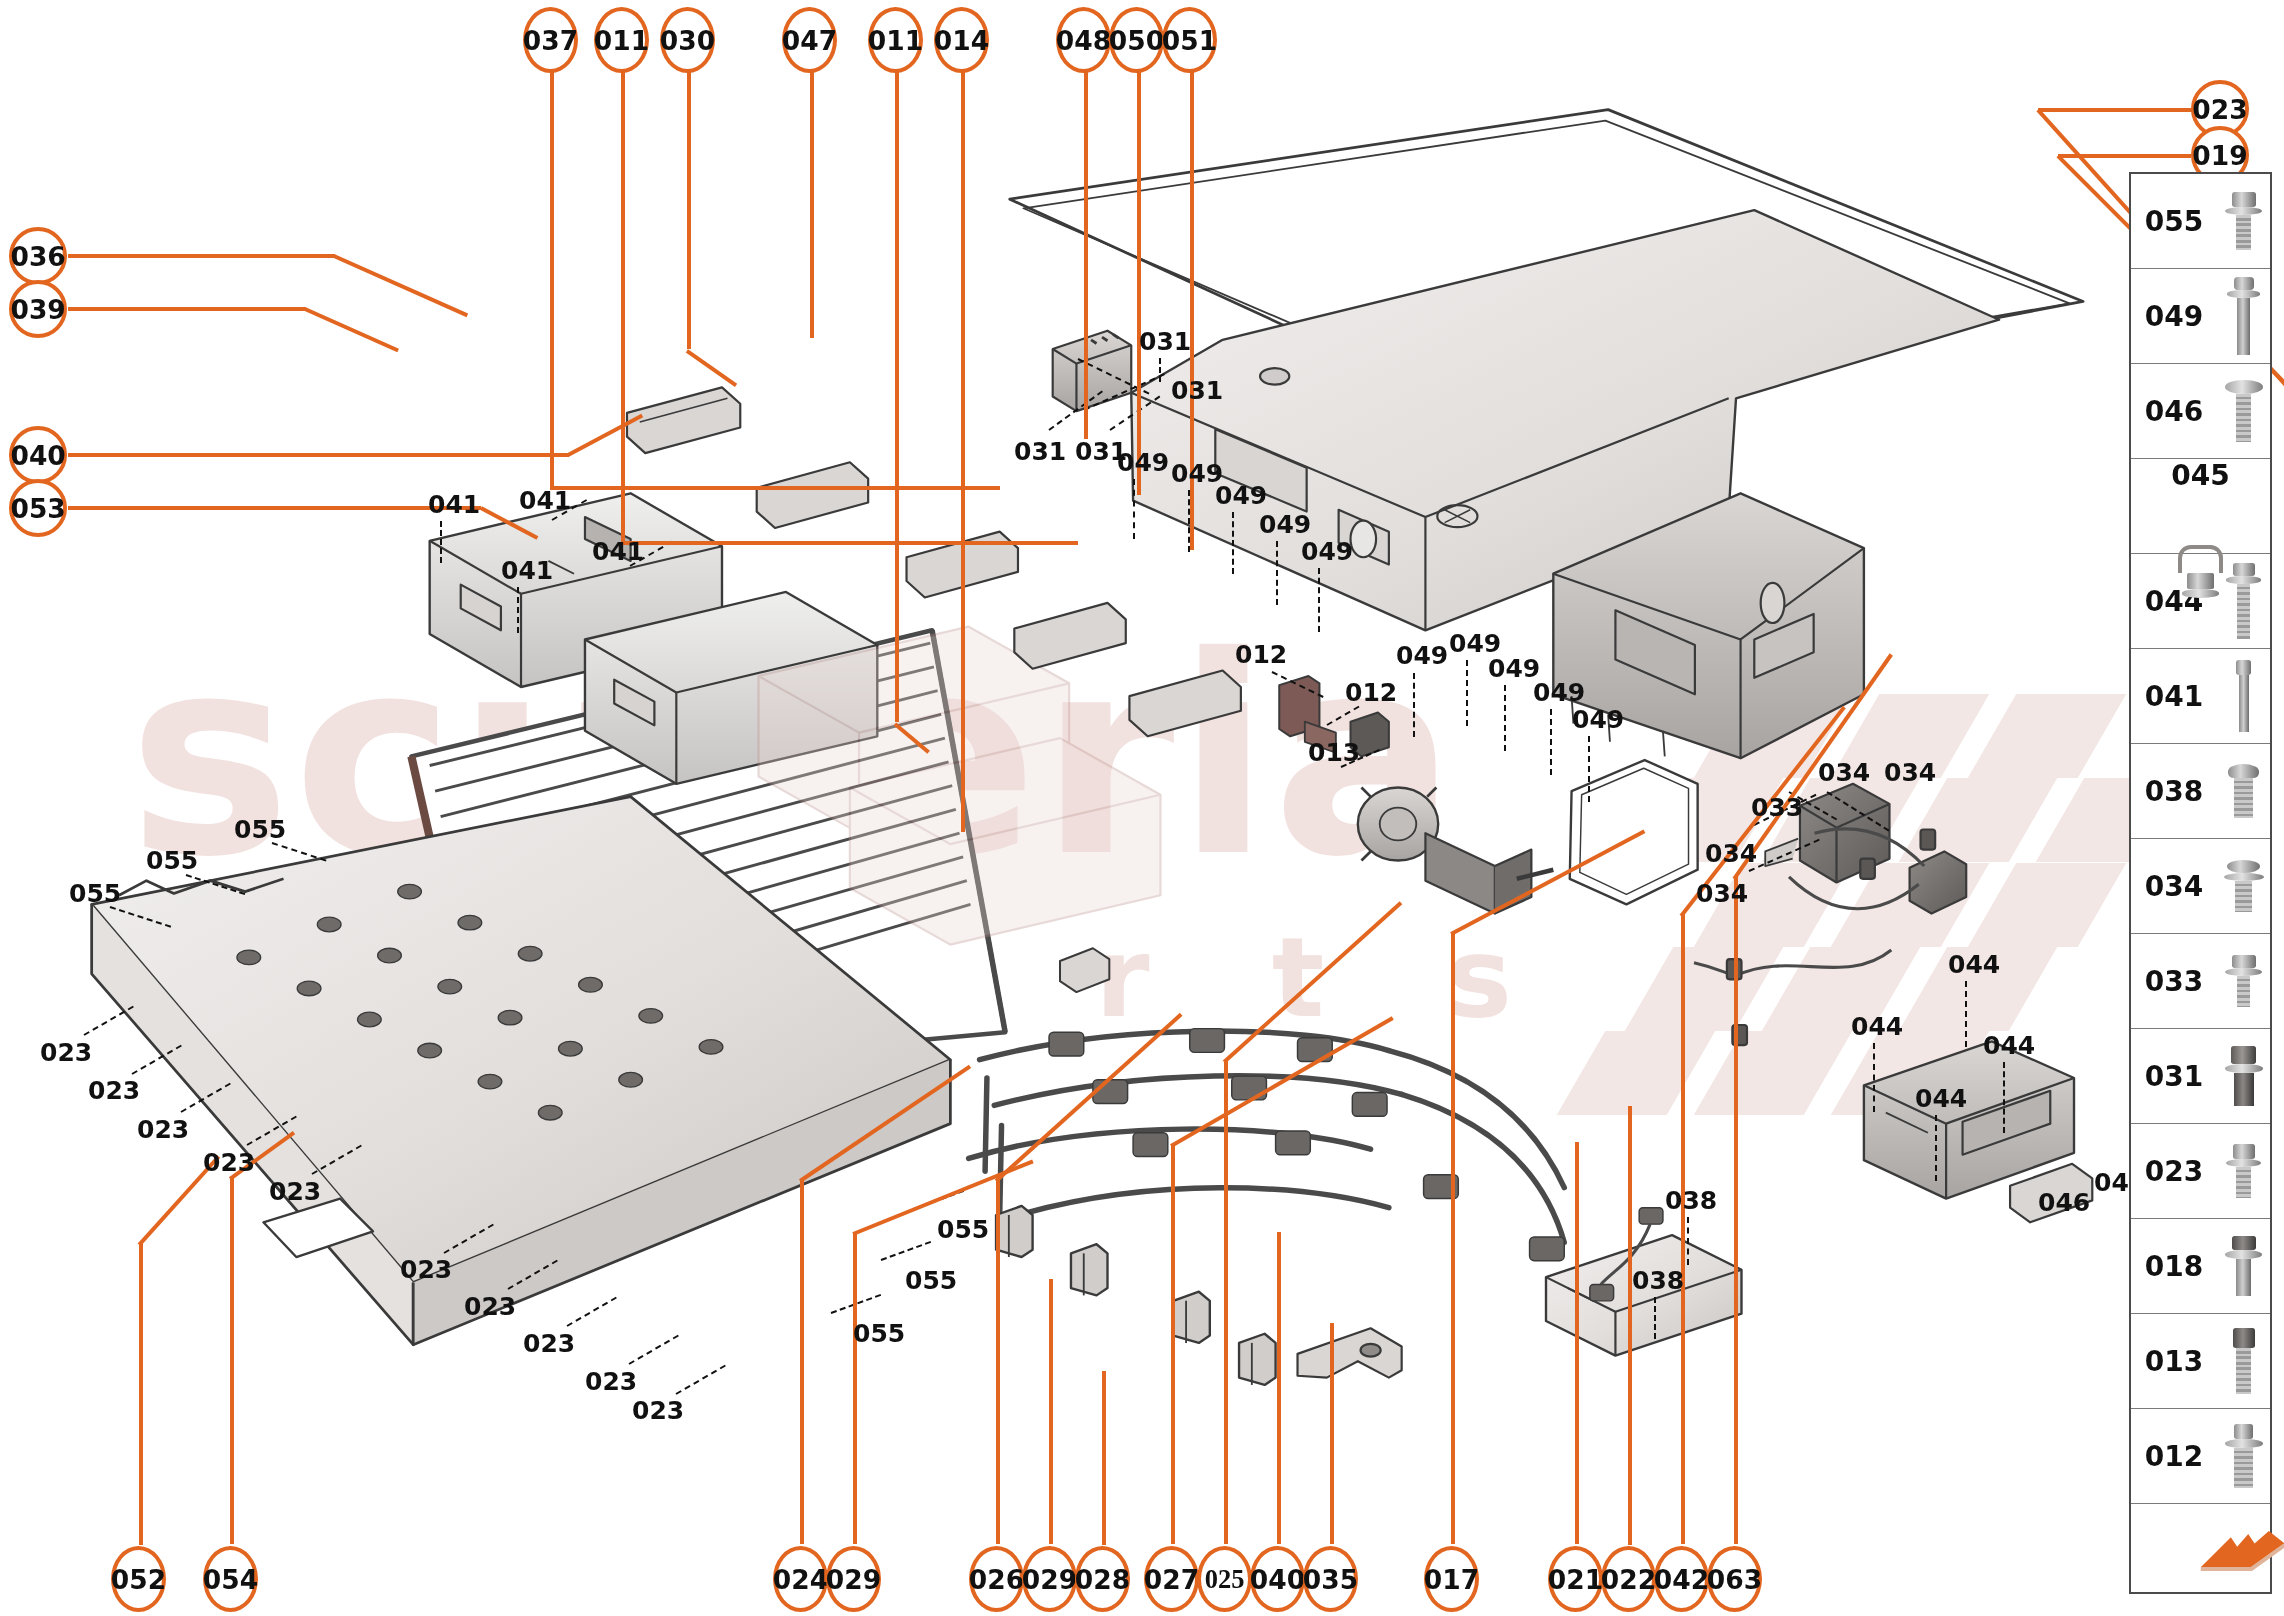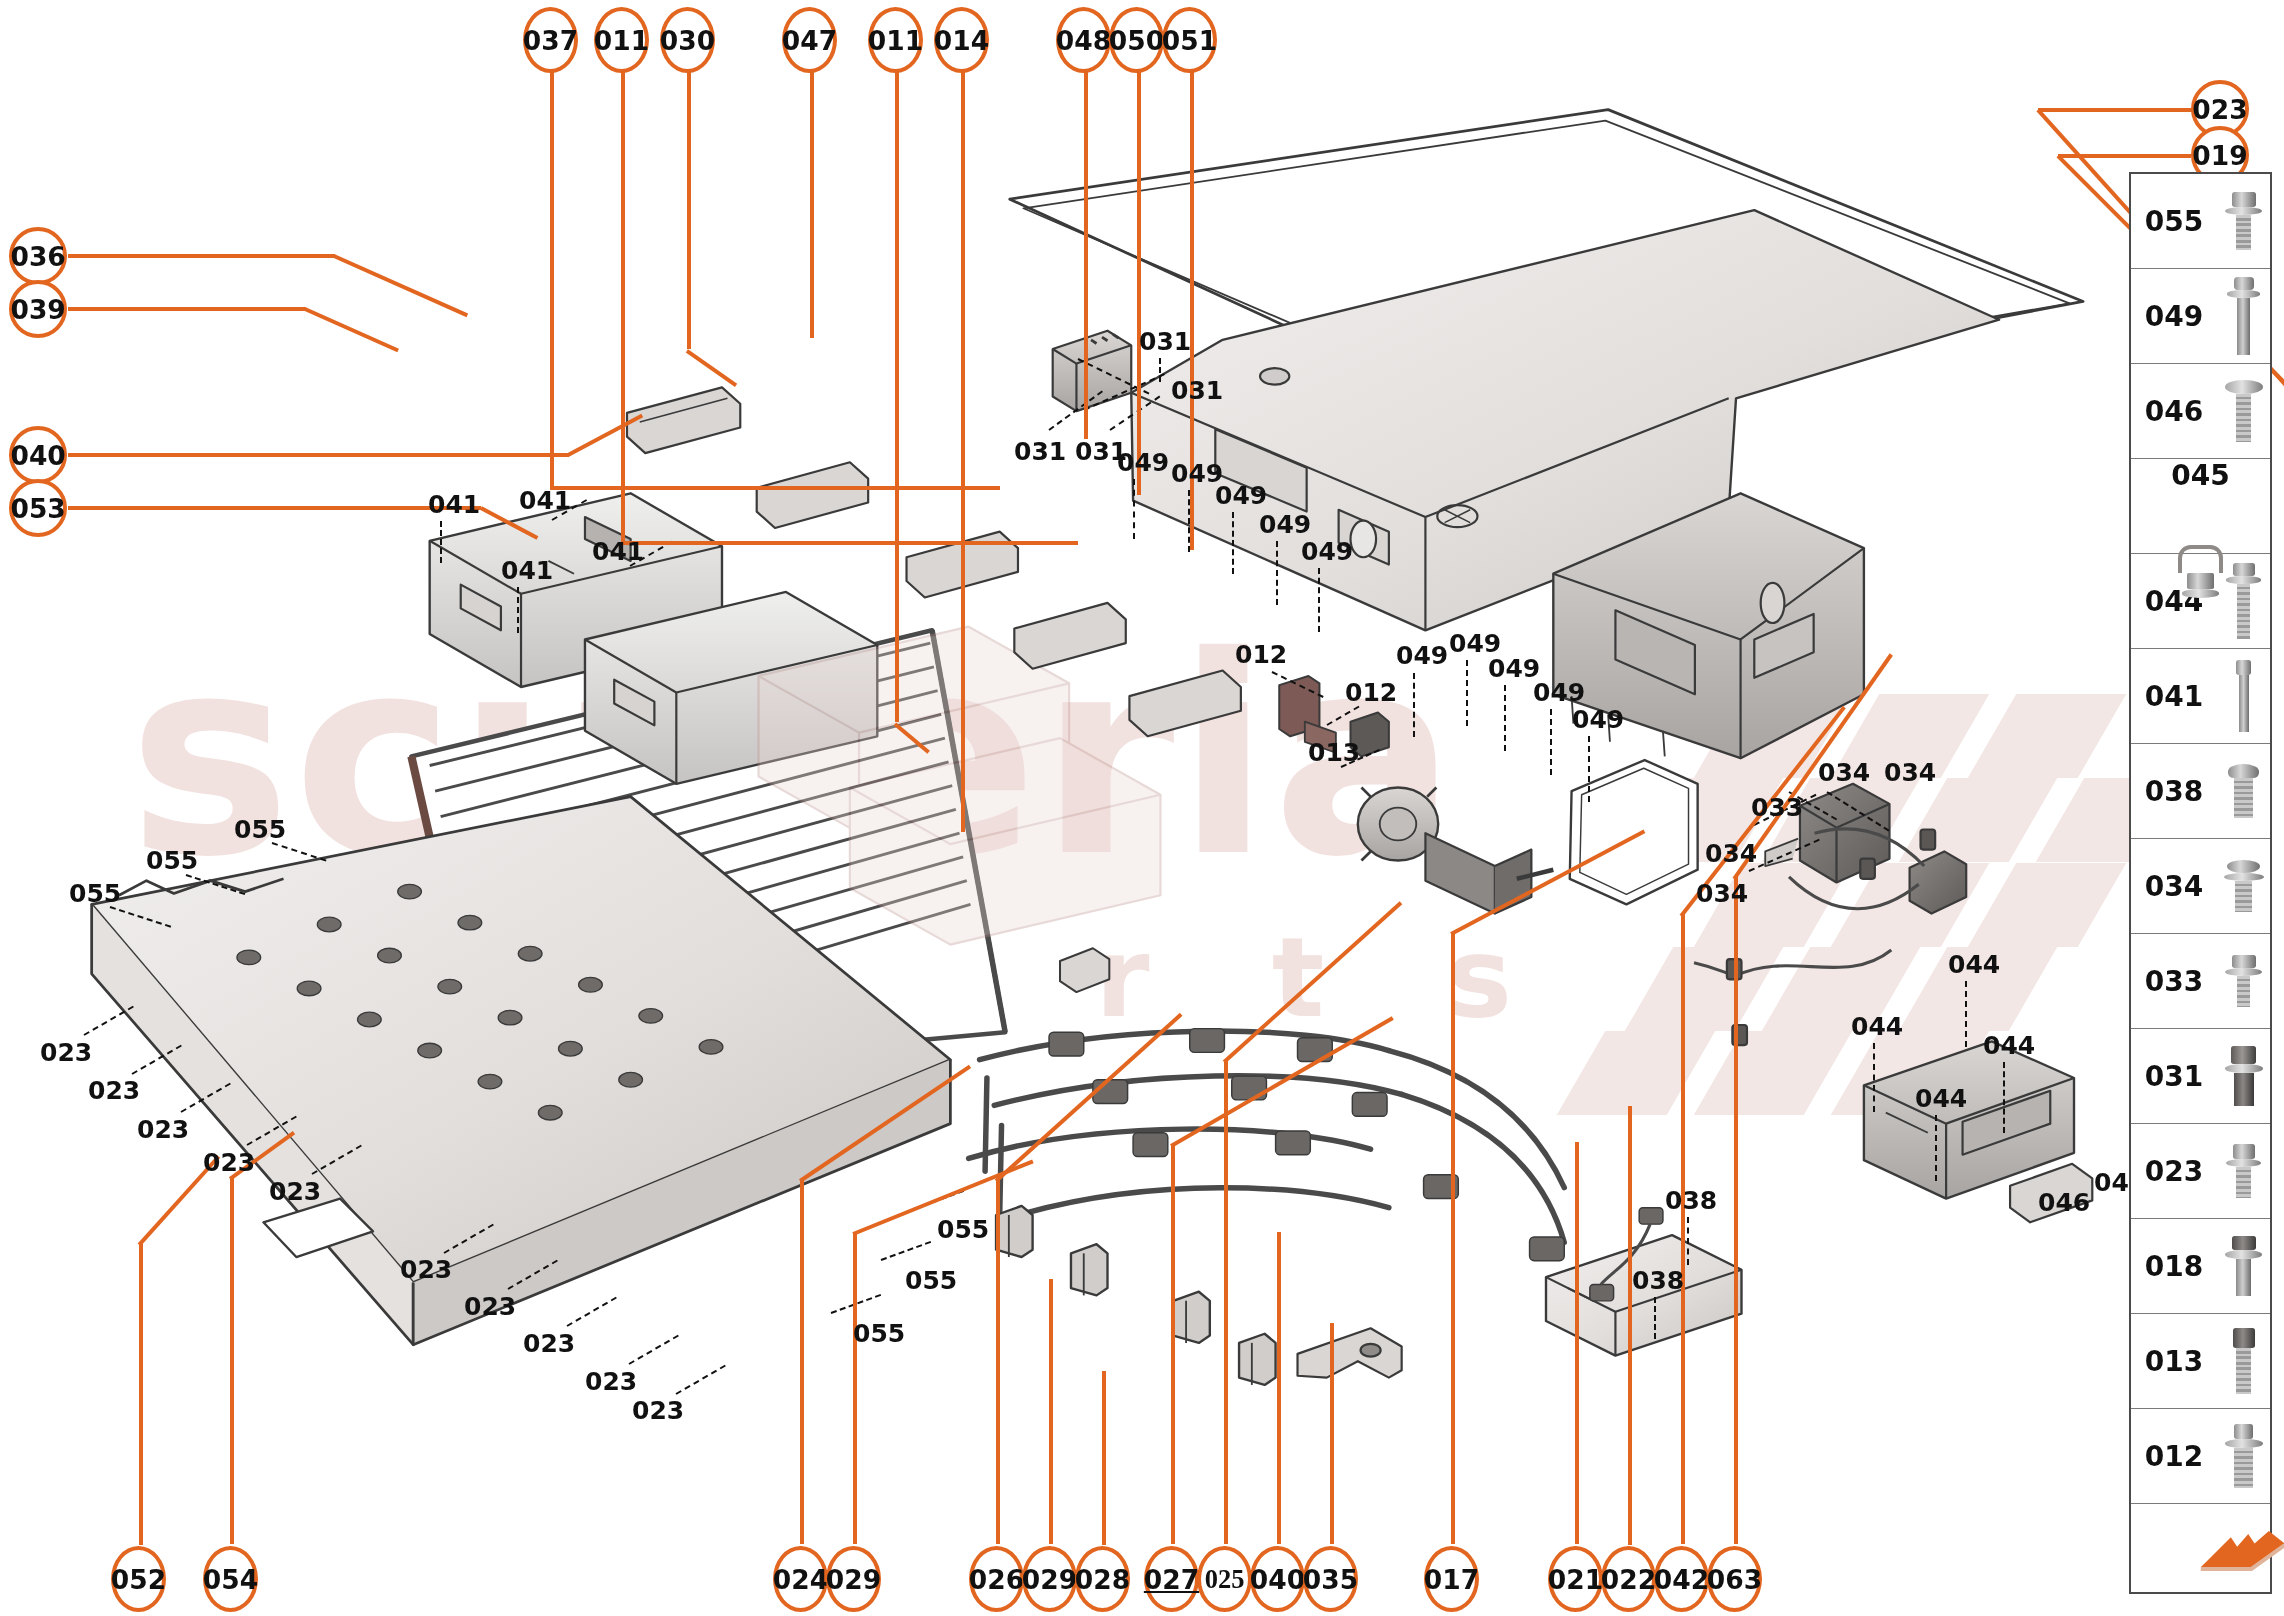--- a/index.html
+++ b/index.html
@@ -468,21 +468,21 @@
       <div class="bub cir" style="left: 9.1px; top: 479px;">053</div>
       <div class="bub cir" style="left: 2191px; top: 80px;">023</div>
       <div class="bub cir" style="left: 2191px; top: 126px;">019</div>
       <div class="bub ell" style="left: 111px; top: 1546px;">052</div>
       <div class="bub ell" style="left: 203px; top: 1546px;">054</div>
       <div class="bub ell" style="left: 773px; top: 1546px;">024</div>
       <div class="bub ell" style="left: 826px; top: 1546px;">029</div>
       <div class="bub ell" style="left: 969px; top: 1546px;">026</div>
       <div class="bub ell" style="left: 1022px; top: 1546px;">029</div>
       <div class="bub ell" style="left: 1075px; top: 1546px;">028</div>
-      <div class="bub ell" style="left: 1144px; top: 1546px; text-decoration: underline;">027</div>
+      <div class="bub ell" style="left: 1144px; top: 1546px;">027</div>
       <div class="bub ell" style="left: 1197px; top: 1546px; font-family: Liberation Serif, serif;">025</div>
       <div class="bub ell" style="left: 1250px; top: 1546px;">040</div>
       <div class="bub ell" style="left: 1303px; top: 1546px;">035</div>
       <div class="bub ell" style="left: 1424px; top: 1546px;">017</div>
       <div class="bub ell" style="left: 1548px; top: 1546px;">021</div>
       <div class="bub ell" style="left: 1601px; top: 1546px;">022</div>
       <div class="bub ell" style="left: 1654px; top: 1546px;">042</div>
       <div class="bub ell" style="left: 1707px; top: 1546px;">063</div>
     </div>
 

